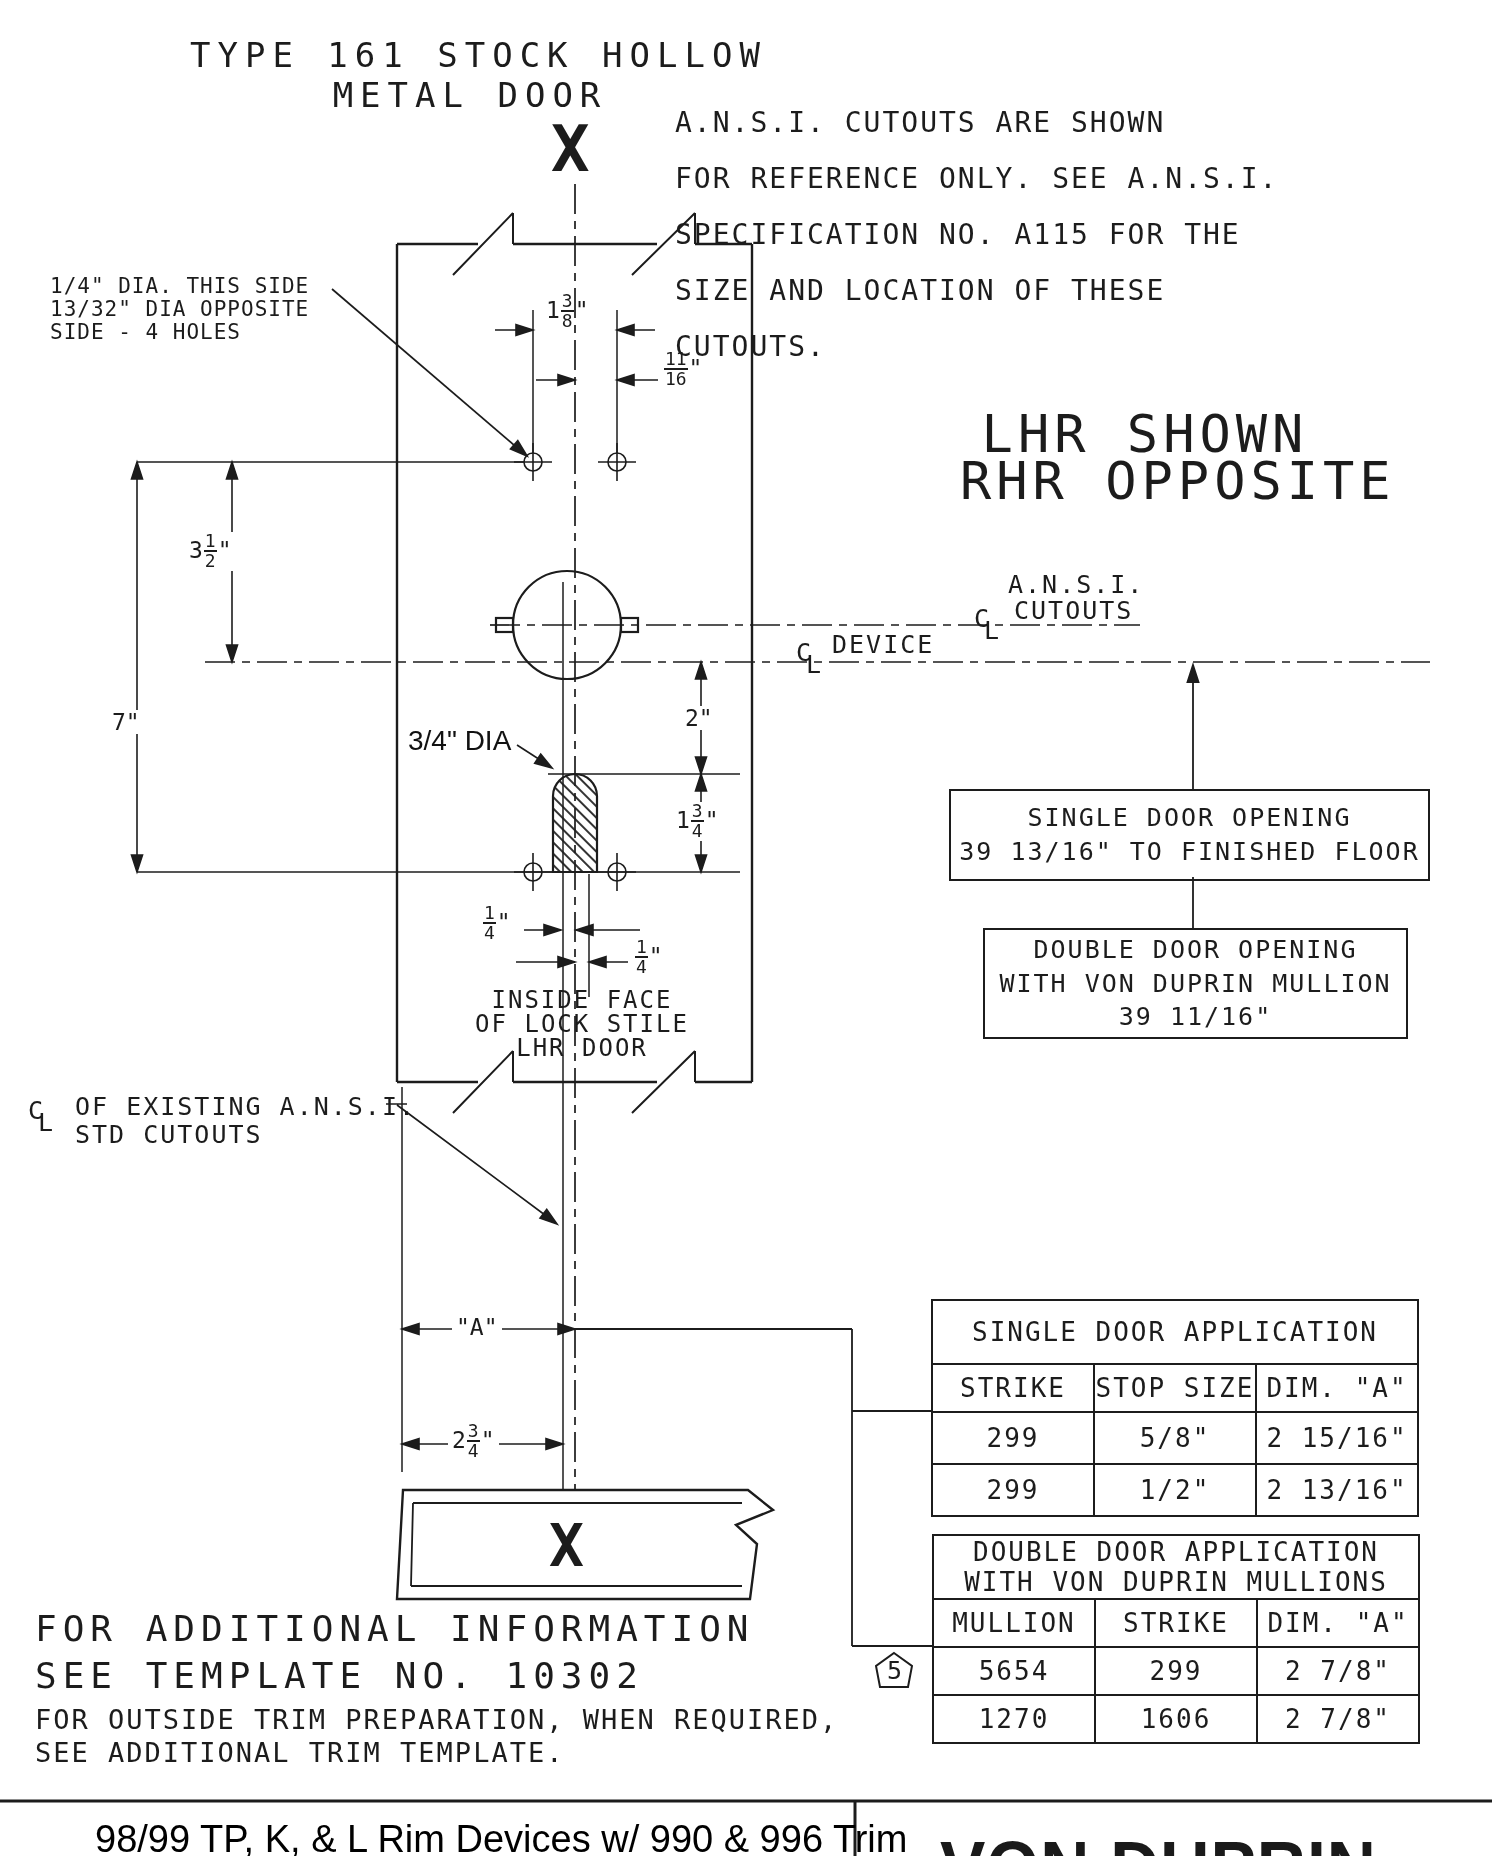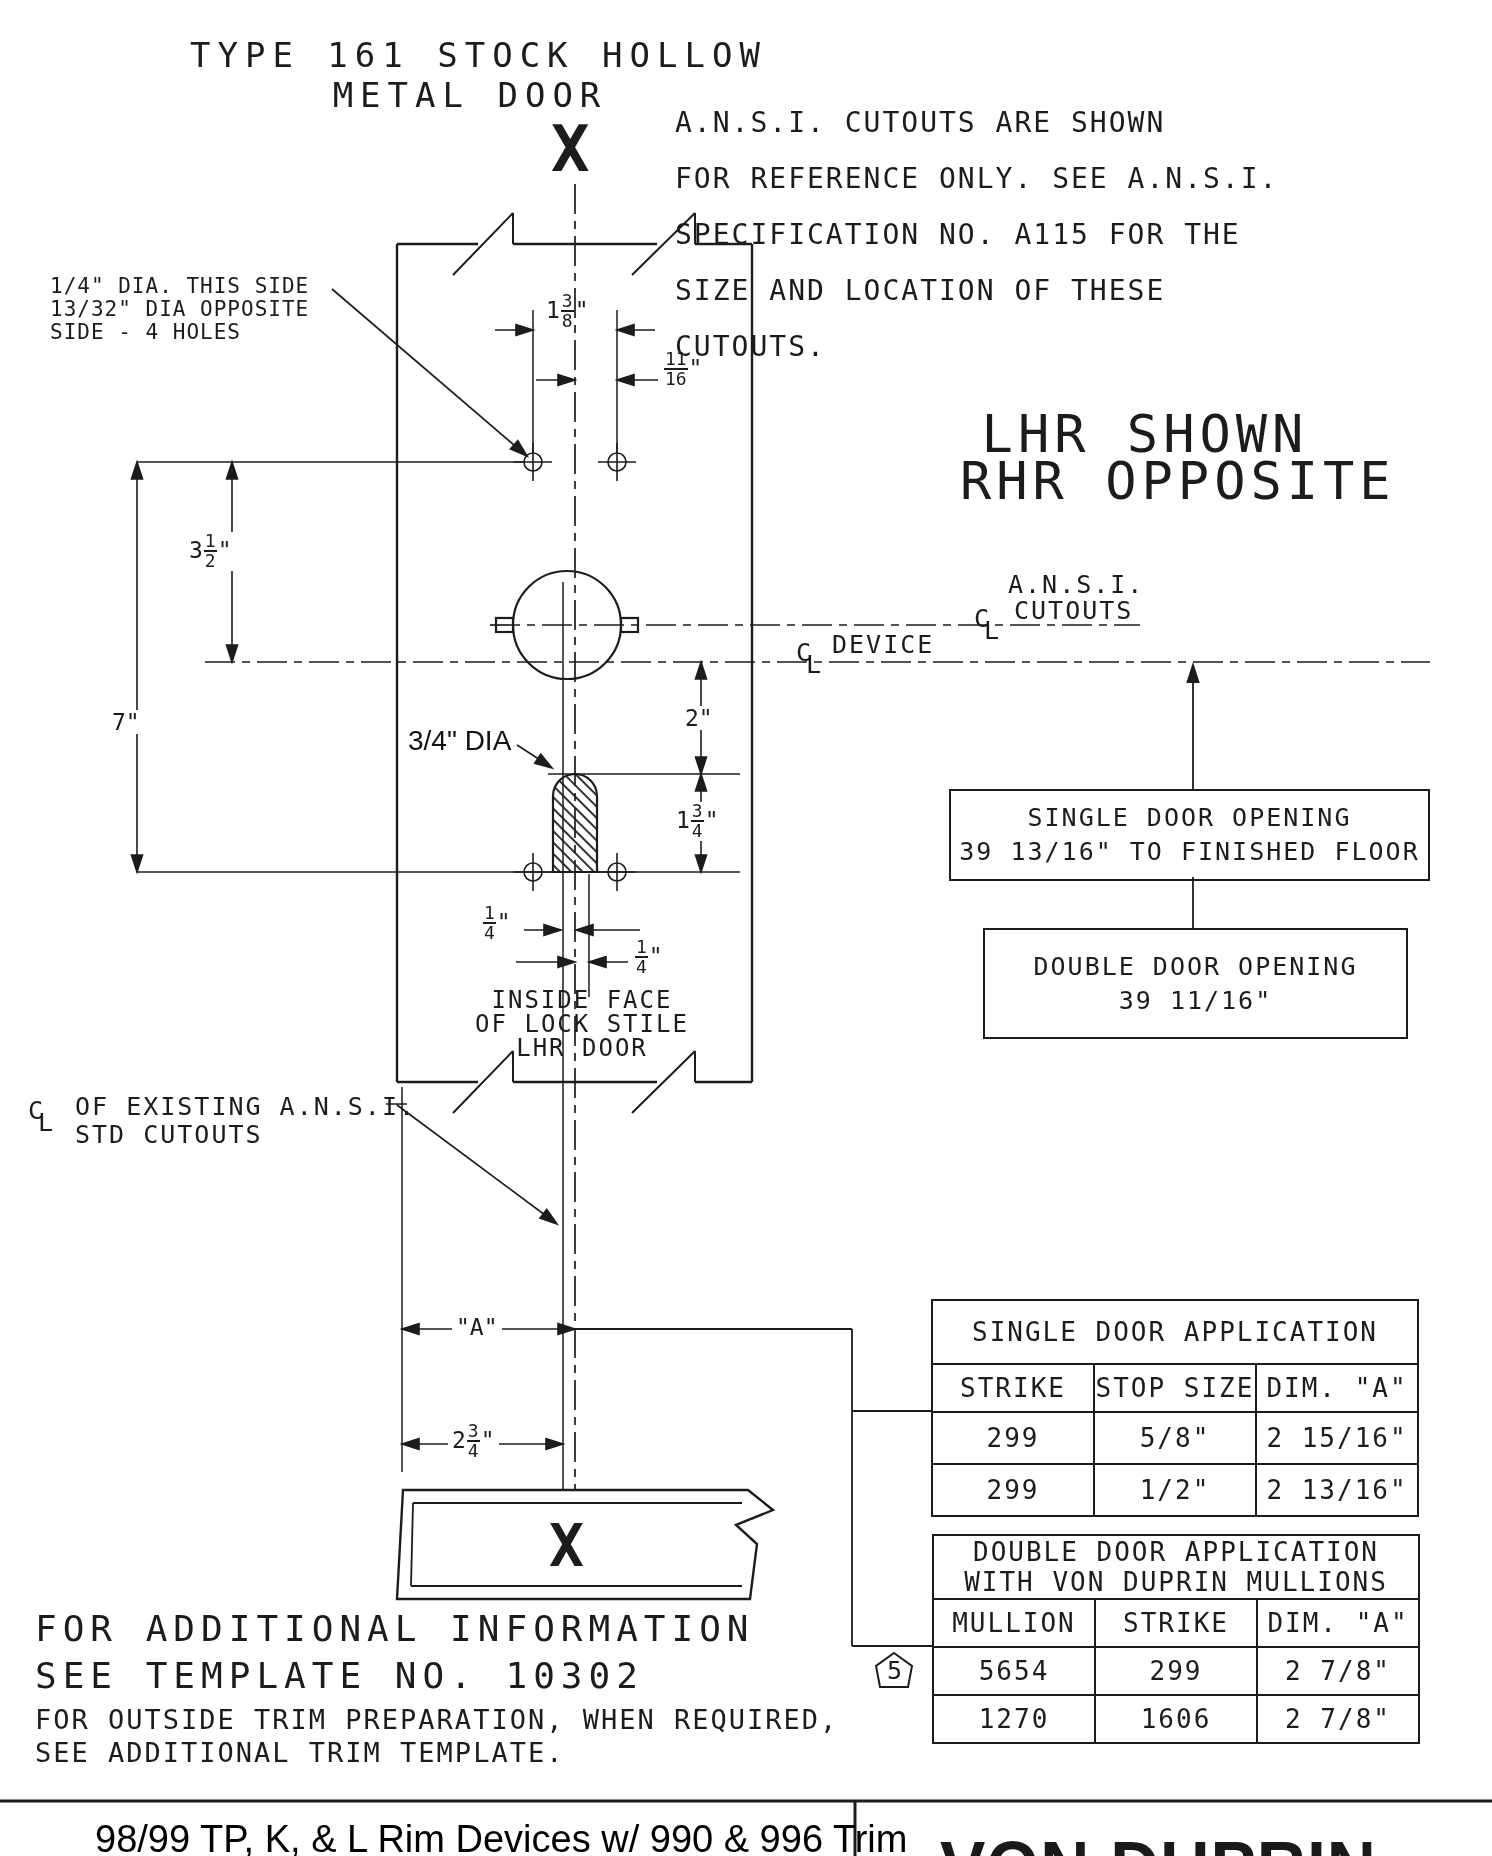--- a/index.html
+++ b/index.html
@@ -278,20 +278,21 @@
   </div>
 
   <div class="t cad secx" style="left:549px;top:1504px;font-size:58px;">X</div>
 
   <div class="box cad" style="left:949px;top:777px;width:477px;height:88px;">
     <span>SINGLE DOOR OPENING</span>
     <span>39 13/16" TO FINISHED FLOOR</span>
   </div>
   <div class="box cad" style="left:983px;top:916px;width:421px;height:107px;">
     <span>DOUBLE DOOR OPENING</span>
+    <span>WITH VON DUPRIN MULLION</span>
     <span>39 11/16"</span>
   </div>
 
   <table class="app" style="left:931px;top:1287px;width:488px;border-radius:16px;">
     <tbody>
         <tr style="height:64px;">
       <td colspan="3">SINGLE DOOR APPLICATION</td>
     </tr>
     <tr style="height:48px;">
       <td style="width:145px;">STRIKE</td>

